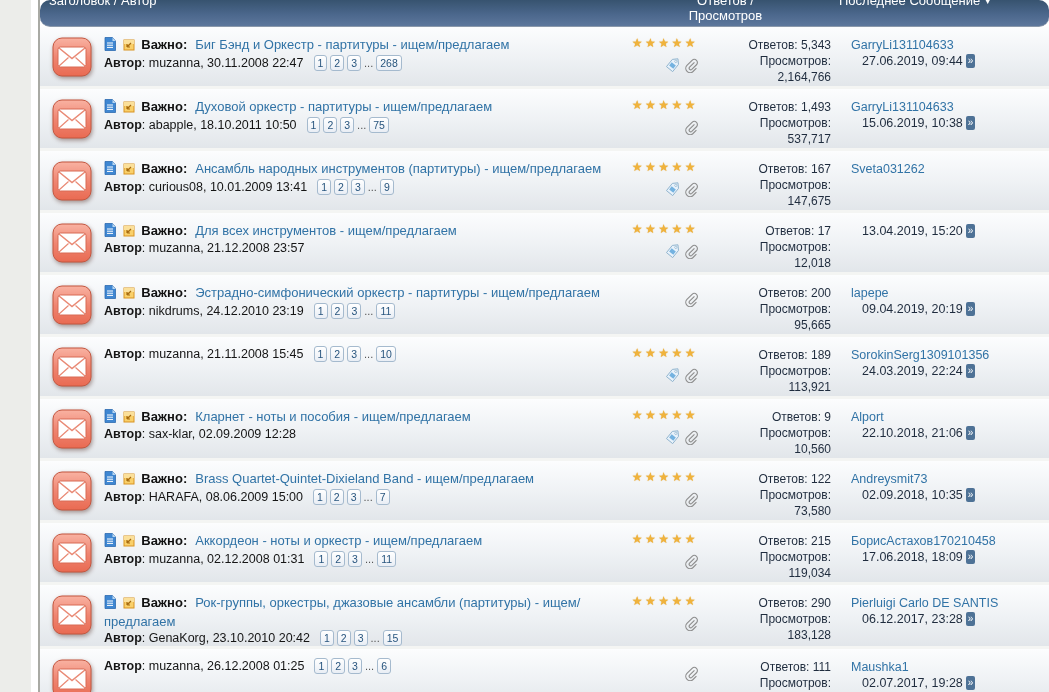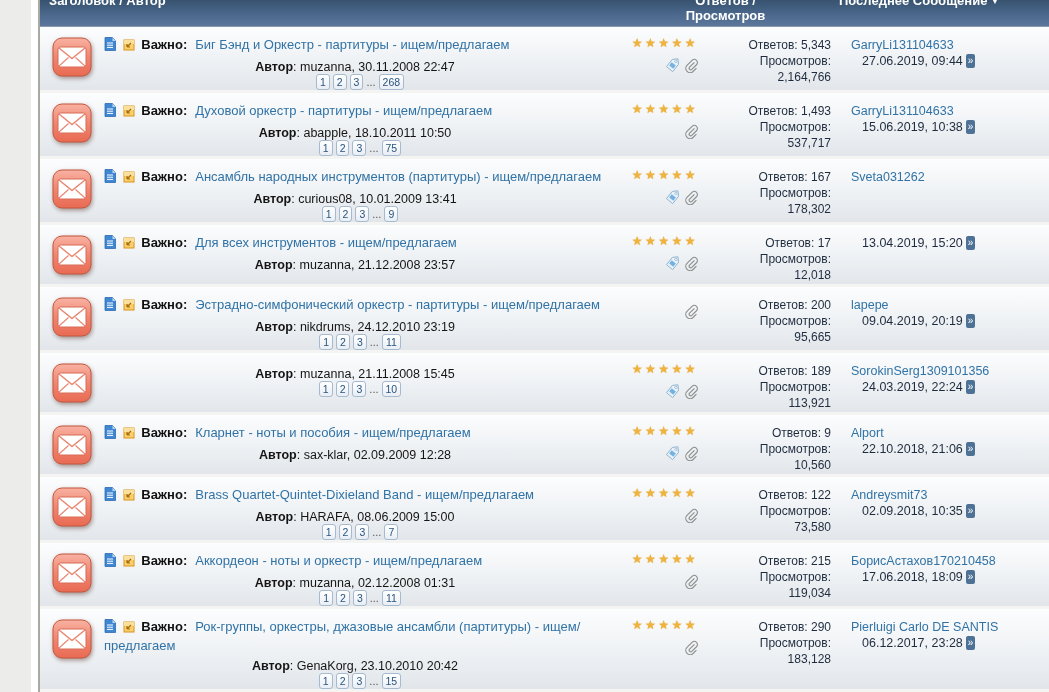--- a/index.html
+++ b/index.html
@@ -9,39 +9,39 @@
   
   .gutter       { width:31px; background:#ecedea; flex:none; }
   .gutter-white { width:7px;  background:#ffffff; flex:none; }
   .gutter-line  { width:2px;  background:#a9aaa4; flex:none; }
 
   .forum { flex:1; min-width:0; }
 
   
   .forum-header { display:flex; height:27px; overflow:hidden;
     background:linear-gradient(180deg,#37536f 0%,#4b678c 55%,#5d779c 100%);
-    color:#fff; font-weight:bold; font-size:13px; border-bottom:1px solid #8b99ab; }
+    color:#fff; font-weight:normal; font-size:13px; border-bottom:1px solid #8b99ab;border-radius:10px; }
   .h-title   { flex:1; padding-left:9px; margin-top:-7px; line-height:16px; }
   .h-replies { width:227px; text-align:center; white-space:pre-line; margin-top:-7px; line-height:15px; }
   .h-last    { width:210px; margin-top:-7px; line-height:16px; }
   .sort-arrow { font-size:8px; vertical-align:1px; }
 
   
   .thread-row { display:flex; min-height:62px; padding-top:8px;
     background:linear-gradient(180deg,#fcfdfe 0%,#eef1f4 55%,#e2e6ea 100%);
     border-bottom:3px solid #f4f5f3; }
   .icon-cell { width:64px; flex:none; display:flex; justify-content:center; padding-top:2px; }
   .envelope  { width:40px; height:40px; filter:drop-shadow(1px 2px 2px rgba(80,40,30,.45)); }
 
   .title-cell { flex:1; min-width:0; padding-top:1px; padding-right:6px; }
   .title-line { font-size:13px; line-height:17px; }
   .doc-icon, .note-icon { display:inline-block; vertical-align:-2px; margin-right:3px; }
   .important  { font-weight:bold; color:#111; margin-right:8px; }
   .title-link { color:#3173a6; text-decoration:none; cursor:pointer; }
-  .author-line { margin-top:5px; font-size:12.5px; color:#151515; display:flex; align-items:center; flex-wrap:wrap;flex-direction:column; }
+  .author-line { font-size:12.5px; color:#151515; display:flex; align-items:center; flex-wrap:wrap; }
   .author-label { font-weight:bold; }
   .page-links { display:inline-flex; align-items:center; gap:3px; margin-left:10px; }
   .page-btn { display:inline-block; min-width:13px; padding:0 3px; text-align:center;
     font-size:10.5px; line-height:14px; color:#28557e;
     background:linear-gradient(180deg,#ffffff,#e9eef5); border:1px solid #a5bace; border-radius:3px; cursor:pointer; }
   .page-dots { font-size:11px; color:#555; }
 
   .status-cell { width:92px; flex:none; text-align:right; padding-right:6px; padding-top:1px; }
   .stars { font-size:12px; letter-spacing:2.5px; color:#f0b33c; text-shadow:0 0 1px #d99a28; white-space:nowrap; }
   .attach-icons { margin-top:8px; display:flex; justify-content:flex-end; gap:3px; min-height:15px; }
@@ -274,21 +274,21 @@
         <span>
           <svg width="15" height="15" viewBox="0 0 16 16">
             <path d="M12.2 4.6 L7 9.8 a1.7 1.7 0 0 0 2.4 2.4 l5-5 a3.3 3.3 0 0 0 -4.7-4.7 L4.2 7.9 a4.6 4.6 0 0 0 6.5 6.5 l3.6-3.6" stroke="#8d8d8d" fill="none" stroke-width="1.2"></path>
           </svg>
         </span>
       </div>
     </div>
     <div class="replies-cell">
       <div><span>Ответов:</span> <span>167</span></div>
       <div>Просмотров:</div>
-      <div>178,302</div>
+      <div>147,675</div>
     </div>
     <div class="last-cell">
       <div><a class="last-user">Sveta031262</a></div>
     </div>
   </div>
 
   <div class="thread-row">
     <div class="icon-cell">
       <span class="envelope">
         <svg width="40" height="40" viewBox="0 0 40 40">

